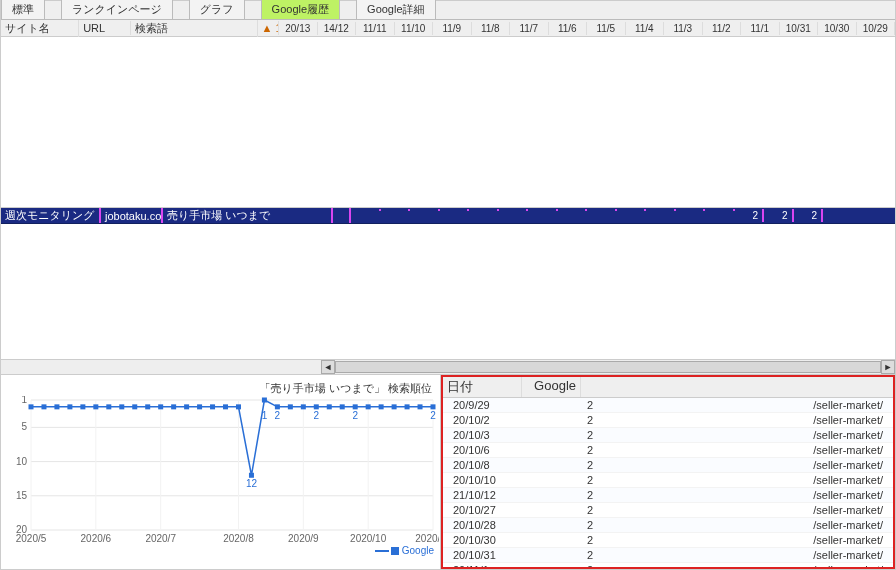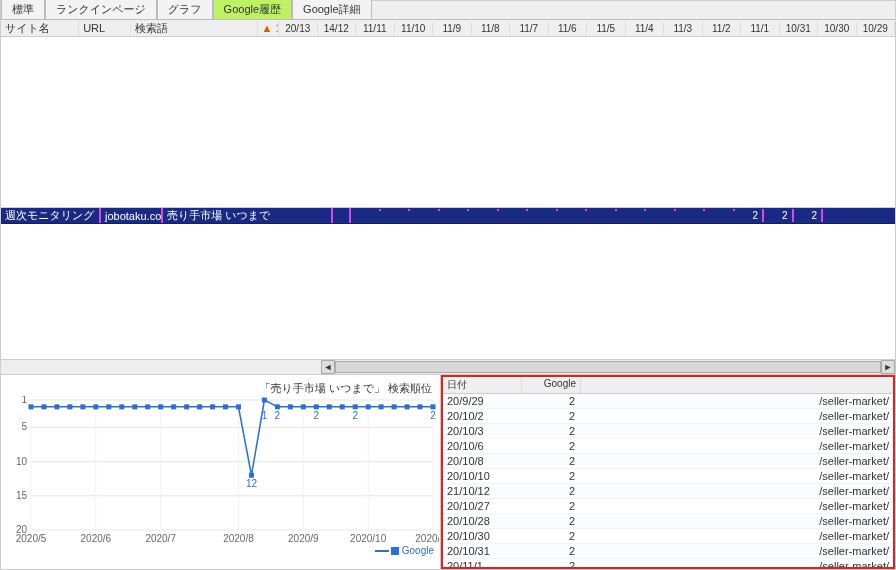--- a/index.html
+++ b/index.html
@@ -1,19 +1,19 @@
 <!DOCTYPE html>
 <html><head>
 <meta charset="utf-8">
 <style>
   html,body{margin:0;padding:0;font-family:"MS PGothic","Meiryo",sans-serif;font-size:11px;color:#333;background:#fff}
   .app{width:896px;height:570px;border:1px solid #ccc;box-sizing:border-box;position:relative;background:#fff;display:flex;flex-direction:column}
   
   .tabs{display:flex;align-items:flex-end;height:18px;border-bottom:1px solid #bbb;background:#efefef}
-  .tab{padding:2px 10px;border:1px solid #bbb;border-bottom:none;background:#f3f3f3;margin-right:0;font-size:11px;cursor:pointer}
+  .tab{padding:2px 10px;border:1px solid #bbb;border-bottom:none;background:#f3f3f3;margin-right:16px;font-size:11px;cursor:pointer}
   .tab.active{background:#bef264}
   
   .headrow{display:flex;height:16px;border-bottom:1px solid #ccc;background:#efefef;font-size:11px;align-items:center}
   .headcell{border-right:1px solid #ddd;padding:1px 4px;white-space:nowrap;overflow:hidden}
   .headcell.site{width:100px}
   .headcell.url{width:62px}
   .headcell.kw{width:170px}
   .headcell.first{width:18px;color:#c60;text-align:center}
   .headcell.date{width:29.5px;text-align:center;font-size:10px}
   
@@ -38,29 +38,29 @@
   .bottom{flex:1;display:flex;min-height:0}
   .chartpanel{width:440px;border-right:1px solid #ccc;position:relative;padding:6px 2px 0 2px;box-sizing:border-box}
   .tablepanel{flex:1;border:2px solid #d22;box-sizing:border-box;display:flex;flex-direction:column}
   .charttitle{text-align:right;font-size:11px;color:#333;padding-right:6px}
   .chartarea{position:relative;height:160px}
   svg{display:block}
   .legend{position:absolute;right:4px;bottom:0;font-size:10px;color:#2a6fd6}
   .legend .sq{display:inline-block;width:8px;height:8px;background:#2a6fd6;margin-right:3px;vertical-align:middle}
   .legend .ln{display:inline-block;width:14px;height:0;border-top:2px solid #2a6fd6;vertical-align:middle;margin-right:2px}
   
-  .rt-head{display:flex;background:#efefef;border-bottom:1px solid #ccc;font-size:10px}
+  .rt-head{display:flex;background:#efefef;border-bottom:1px solid #ccc;font-size:13px}
   .rt-head div{padding:1px 4px;border-right:1px solid #ddd}
   .rt-head .c1{width:70px}
   .rt-head .c2{width:50px;text-align:right}
   .rt-head .c3{flex:1;text-align:right}
   .rt-body{flex:1;overflow:hidden}
   .rt-row{display:flex;font-size:11px;border-bottom:1px solid #f3f3f3;height:14px;align-items:center}
   .rt-row:nth-child(odd){background:#fafcff}
-  .rt-row div{padding:0 4px}
+  .rt-row div{padding:0 10px}
   .rt-row .c1{width:70px}
   .rt-row .c2{width:50px;text-align:right}
   .rt-row .c3{flex:1;text-align:right;color:#333}
 </style>
 </head>
 <body>
 
 <div class="app">
 
   <div class="tabs" id="tabs">

